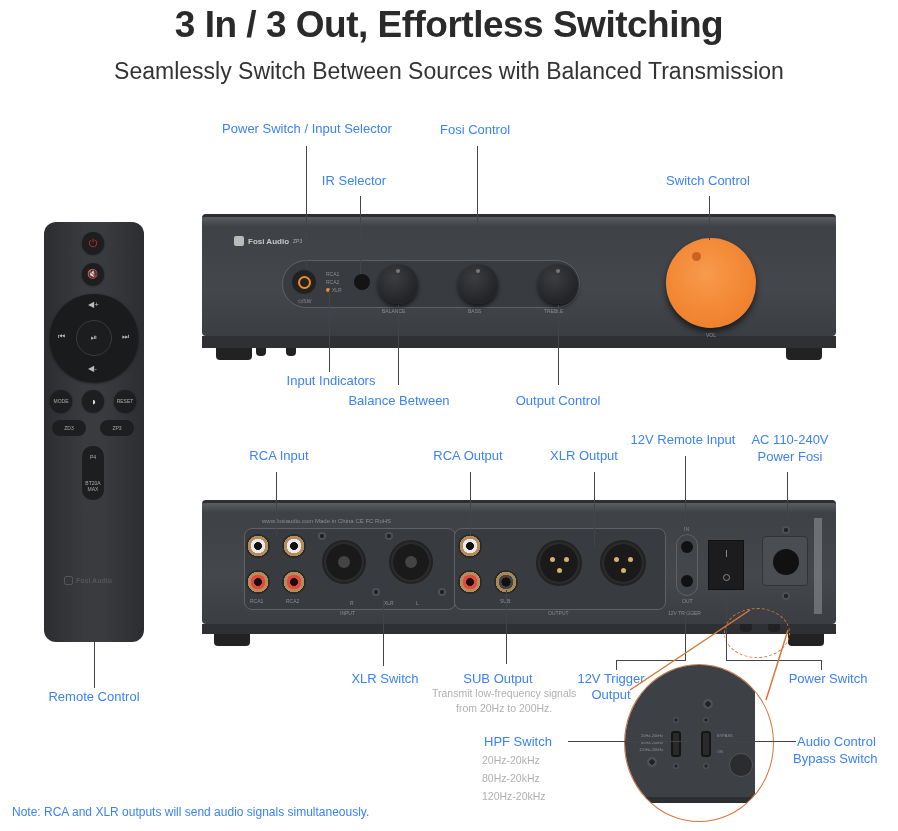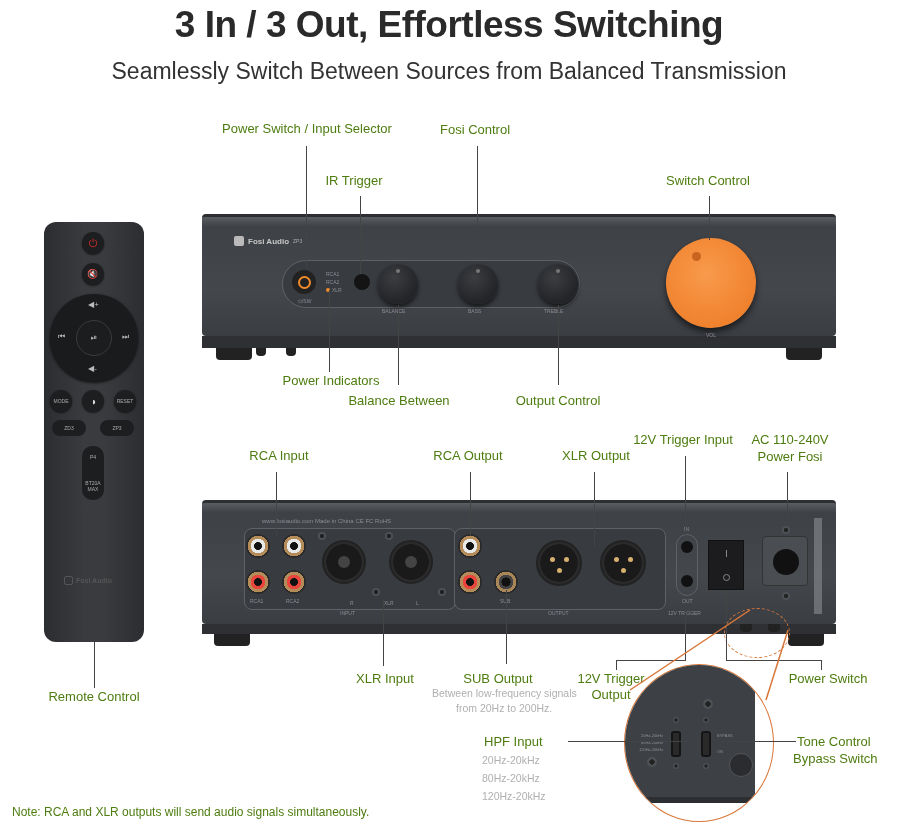--- a/index.html
+++ b/index.html
@@ -1,21 +1,21 @@
 <!DOCTYPE html>
 <html><head>
 <meta charset="utf-8">
 <style>
   * { box-sizing: border-box; margin: 0; padding: 0; }
   html, body { width: 898px; height: 831px; background: #ffffff; overflow: hidden; }
   body { position: relative; font-family: "Liberation Sans", "DejaVu Sans", sans-serif; color: #333; }
   .abs { position: absolute; }
   .title { left: 0; width: 898px; top: 4px; text-align: center; font-size: 37px; font-weight: bold; color: #2a2a2a; letter-spacing: -0.5px; }
   .subtitle { left: 0; width: 898px; top: 58px; text-align: center; font-size: 23px; color: #333; }
-  .label { font-size: 13px; color: #4d7c0f; white-space: nowrap; }
+  .label { font-size: 13px; color: #3b82f6; white-space: nowrap; }
   .label.c { transform: translateX(-50%); text-align: center; }
   .sublabel { font-size: 10.5px; color: #b0b0b0; white-space: nowrap; line-height: 15px; }
   .line { background: #444; }
   .vline { width: 1px; }
   .hline { height: 1px; }
   .chassis { background: linear-gradient(#5a5d62 0%, #3e4146 8%, #44474c 60%, #3a3d42 100%); border-radius: 4px; border-top: 3px solid #2c2e31; }
   .chassis-bottom { background: #2e3034; }
   .foot { background: #222; border-radius: 0 0 4px 4px; }
   .knob { border-radius: 50%; background: radial-gradient(circle at 40% 35%, #3b3d41, #232427 70%); box-shadow: 0 3px 4px rgba(0,0,0,0.6); }
   .knob-dot { position: absolute; width: 4px; height: 4px; border-radius: 50%; background: #777; top: 5px; left: 50%; margin-left: -2px; }
@@ -29,21 +29,21 @@
   .remote { background: linear-gradient(90deg, #2c2d30, #3a3b3e 40%, #3a3b3e 60%, #2c2d30); border-radius: 12px; }
   .rbtn { background: #1d1e20; border-radius: 50%; color: #aaa; font-size: 5px; display: flex; align-items: center; justify-content: center; box-shadow: 0 1px 2px rgba(0,0,0,0.6); }
   .rpill { background: #1d1e20; border-radius: 10px; color: #aaa; font-size: 5px; display: flex; align-items: center; justify-content: center; }
   .zoom-circle { border-radius: 50%; border: 1.5px solid #d9773a; overflow: hidden; background: #fff; }
   .dashed-circle { border-radius: 50%; border: 1.5px dashed #d9773a; }
 </style>
 </head>
 <body>
 
 <div class="abs title">3 In / 3 Out, Effortless Switching</div>
-<div class="abs subtitle">Seamlessly Switch Between Sources from Balanced Transmission</div>
+<div class="abs subtitle">Seamlessly Switch Between Sources with Balanced Transmission</div>
 
 <div class="abs" style="left:202px; top:214px; width:634px; height:150px;">
   <div class="abs chassis" style="left:0; top:0; width:634px; height:122px;"></div>
   <div class="abs chassis-bottom" style="left:0; top:122px; width:634px; height:12px;"></div>
   <div class="abs foot" style="left:14px; top:134px; width:36px; height:12px;"></div>
   <div class="abs foot" style="left:54px; top:134px; width:10px; height:8px;"></div>
   <div class="abs foot" style="left:84px; top:134px; width:10px; height:8px;"></div>
   <div class="abs foot" style="left:584px; top:134px; width:36px; height:12px;"></div>
 
   <div class="abs" style="left:32px; top:22px; display:flex; align-items:center; gap:4px;">
@@ -85,31 +85,31 @@
 
   <div class="abs" style="left:464px; top:24px; width:90px; height:90px; border-radius:50%; background:radial-gradient(circle at 45% 40%, #f89a4c, #f0822e 70%); box-shadow:0 4px 6px rgba(0,0,0,0.6);">
     <span style="position:absolute; left:26px; top:14px; width:9px; height:9px; border-radius:50%; background:#c96420;"></span>
   </div>
   <div class="abs tiny" style="left:504px; top:118px;">VOL</div>
 </div>
 
 <div class="abs label c" style="left:307px; top:121px;">Power Switch / Input Selector</div>
 <div class="abs line vline" style="left:306px; top:146px; height:122px;"></div>
 
-<div class="abs label c" style="left:354px; top:173px;">IR Trigger</div>
+<div class="abs label c" style="left:354px; top:173px;">IR Selector</div>
 <div class="abs line vline" style="left:360px; top:196px; height:78px;"></div>
 
 <div class="abs label c" style="left:475px; top:122px;">Fosi Control</div>
 <div class="abs line vline" style="left:477px; top:146px; height:114px;"></div>
 
 <div class="abs label c" style="left:708px; top:173px;">Switch Control</div>
 <div class="abs line vline" style="left:709px; top:196px; height:44px;"></div>
 
 <div class="abs line vline" style="left:329px; top:290px; height:82px;"></div>
-<div class="abs label c" style="left:331px; top:373px;">Power Indicators</div>
+<div class="abs label c" style="left:331px; top:373px;">Input Indicators</div>
 
 <div class="abs line vline" style="left:398px; top:305px; height:80px;"></div>
 <div class="abs label c" style="left:399px; top:393px;">Balance Between</div>
 
 <div class="abs line vline" style="left:558px; top:305px; height:80px;"></div>
 <div class="abs label c" style="left:558px; top:393px;">Output Control</div>
 
 <div class="abs remote" style="left:44px; top:222px; width:100px; height:420px;">
   <div class="abs rbtn" style="left:38px; top:10px; width:22px; height:22px;">
     <span style="color:#d42a2a; font-size:11px;">⏻</span>
@@ -219,36 +219,36 @@
   <div class="abs foot" style="left:538px; top:124px; width:12px; height:8px;"></div>
   <div class="abs foot" style="left:566px; top:124px; width:12px; height:8px;"></div>
 </div>
 
 <div class="abs label c" style="left:279px; top:448px;">RCA Input</div>
 <div class="abs line vline" style="left:276px; top:472px; height:64px;"></div>
 
 <div class="abs label c" style="left:468px; top:448px;">RCA Output</div>
 <div class="abs line vline" style="left:470px; top:472px; height:64px;"></div>
 
-<div class="abs label c" style="left:596px; top:448px;">XLR Output</div>
+<div class="abs label c" style="left:584px; top:448px;">XLR Output</div>
 <div class="abs line vline" style="left:594px; top:472px; height:74px;"></div>
 
-<div class="abs label c" style="left:683px; top:432px;">12V Trigger Input</div>
+<div class="abs label c" style="left:683px; top:432px;">12V Remote Input</div>
 <div class="abs line vline" style="left:685px; top:456px; height:84px;"></div>
 
 <div class="abs label c" style="left:790px; top:432px;">AC 110-240V</div>
 <div class="abs label c" style="left:790px; top:449px;">Power Fosi</div>
 <div class="abs line vline" style="left:787px; top:472px; height:52px;"></div>
 
 <div class="abs line vline" style="left:383px; top:600px; height:66px;"></div>
-<div class="abs label c" style="left:385px; top:671px;">XLR Input</div>
+<div class="abs label c" style="left:385px; top:671px;">XLR Switch</div>
 
 <div class="abs line vline" style="left:506px; top:590px; height:74px;"></div>
 <div class="abs label c" style="left:498px; top:671px;">SUB Output</div>
-<div class="abs sublabel" style="left:432px; top:686px;">Between low-frequency signals</div>
+<div class="abs sublabel" style="left:432px; top:686px;">Transmit low-frequency signals</div>
 <div class="abs sublabel" style="left:456px; top:701px;">from 20Hz to 200Hz.</div>
 
 <div class="abs line vline" style="left:685px; top:604px; height:56px;"></div>
 <div class="abs line hline" style="left:616px; top:660px; width:70px;"></div>
 <div class="abs line vline" style="left:616px; top:660px; height:10px;"></div>
 <div class="abs label c" style="left:611px; top:671px;">12V Trigger</div>
 <div class="abs label c" style="left:611px; top:687px;">Output</div>
 
 <div class="abs line vline" style="left:726px; top:590px; height:70px;"></div>
 <div class="abs line hline" style="left:726px; top:660px; width:96px;"></div>
@@ -273,22 +273,22 @@
   <div class="abs screw" style="left:22px; top:92px; width:10px; height:10px;"></div>
   <div class="abs" style="left:104px; top:88px; width:24px; height:24px; border-radius:50%; background:#2b2c2f; border:1px solid #555;"></div>
   <div class="abs tiny" style="left:16px; top:68px; font-size:4px;">20Hz-20kHz</div>
   <div class="abs tiny" style="left:16px; top:75px; font-size:4px;">80Hz-20kHz</div>
   <div class="abs tiny" style="left:14px; top:82px; font-size:4px;">120Hz-20kHz</div>
   <div class="abs tiny" style="left:92px; top:68px; font-size:4px;">BYPASS</div>
   <div class="abs tiny" style="left:92px; top:84px; font-size:4px;">ON</div>
 </div>
 
 <div class="abs line hline" style="left:568px; top:741px; width:120px;"></div>
-<div class="abs label" style="left:484px; top:734px;">HPF Input</div>
+<div class="abs label" style="left:484px; top:734px;">HPF Switch</div>
 <div class="abs sublabel" style="left:482px; top:753px;">20Hz-20kHz</div>
 <div class="abs sublabel" style="left:482px; top:771px;">80Hz-20kHz</div>
 <div class="abs sublabel" style="left:482px; top:789px;">120Hz-20kHz</div>
 
 <div class="abs line hline" style="left:720px; top:741px; width:76px;"></div>
-<div class="abs label" style="left:797px; top:734px;">Tone Control</div>
+<div class="abs label" style="left:797px; top:734px;">Audio Control</div>
 <div class="abs label" style="left:793px; top:751px;">Bypass Switch</div>
 
 <div class="abs label" style="left:12px; top:805px; font-size:12px;">Note: RCA and XLR outputs will send audio signals simultaneously.</div>
 
 </body></html>

